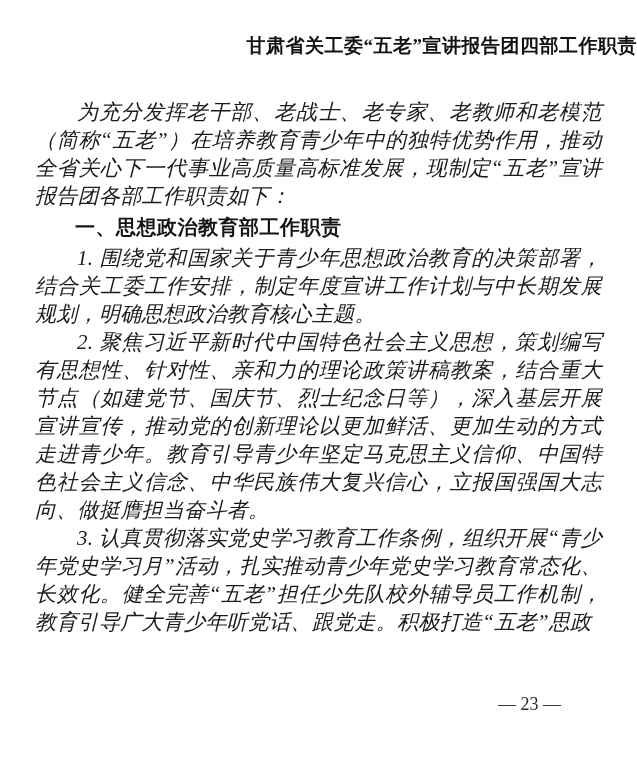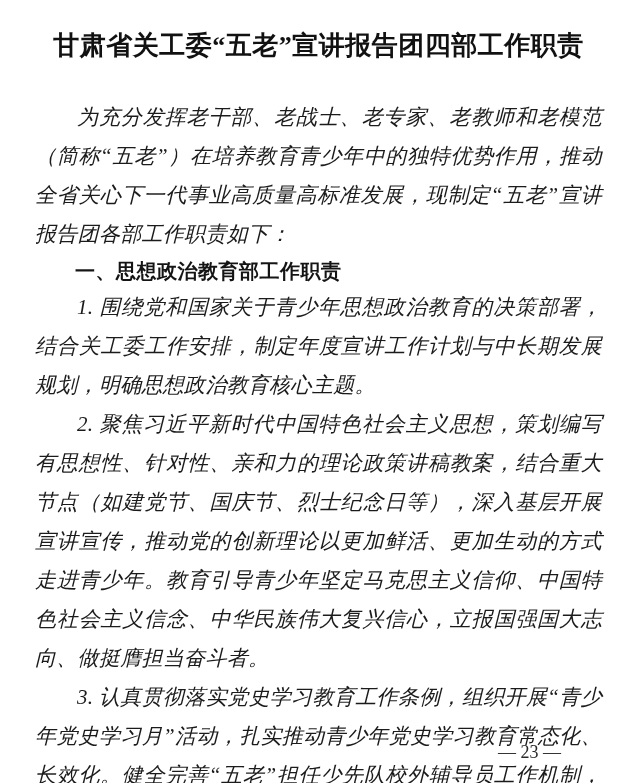--- a/index.html
+++ b/index.html
@@ -13,57 +13,57 @@
     height: 783px;
     margin: 0 auto;
     background: #ffffff;
     color: #1b1b1b;
     overflow: hidden;
     box-sizing: border-box;
   }
   .doc-title {
     margin: 0;
     padding-top: 31px;
-    font-size: 26px;
+    font-size: 19px;
     line-height: 30px;
     font-weight: 700;
-    text-align: center;
+    text-align: right;
     letter-spacing: 0.5px;
     font-family: "Liberation Serif", serif;
     color: #111111;
   }
   .doc-body {
     margin-top: 37px;
     padding: 0 35px;
   }
   .para {
     margin: 0;
     font-size: 21px;
-    line-height: 39px;
+    line-height: 28px;
     text-indent: 2em;
     text-align: justify;
     text-justify: inter-character;
     font-style: italic;
     letter-spacing: 0.3px;
     color: #1b1b1b;
   }
   .heading {
     margin: 0;
     font-size: 20px;
     line-height: 34px;
     text-indent: 2em;
     font-weight: 700;
     font-style: normal;
     font-family: Liberation Sans, sans-serif;
     letter-spacing: 0.5px;
     color: #141414;
   }
   .footer {
     position: absolute;
-    top: 740px;
+    top: 692px;
     right: 76px;
     font-size: 18px;
     line-height: 24px;
     color: #2a2a2a;
     font-family: "Liberation Serif", serif;
   }
 </style>
 </head>
 <body>
 

